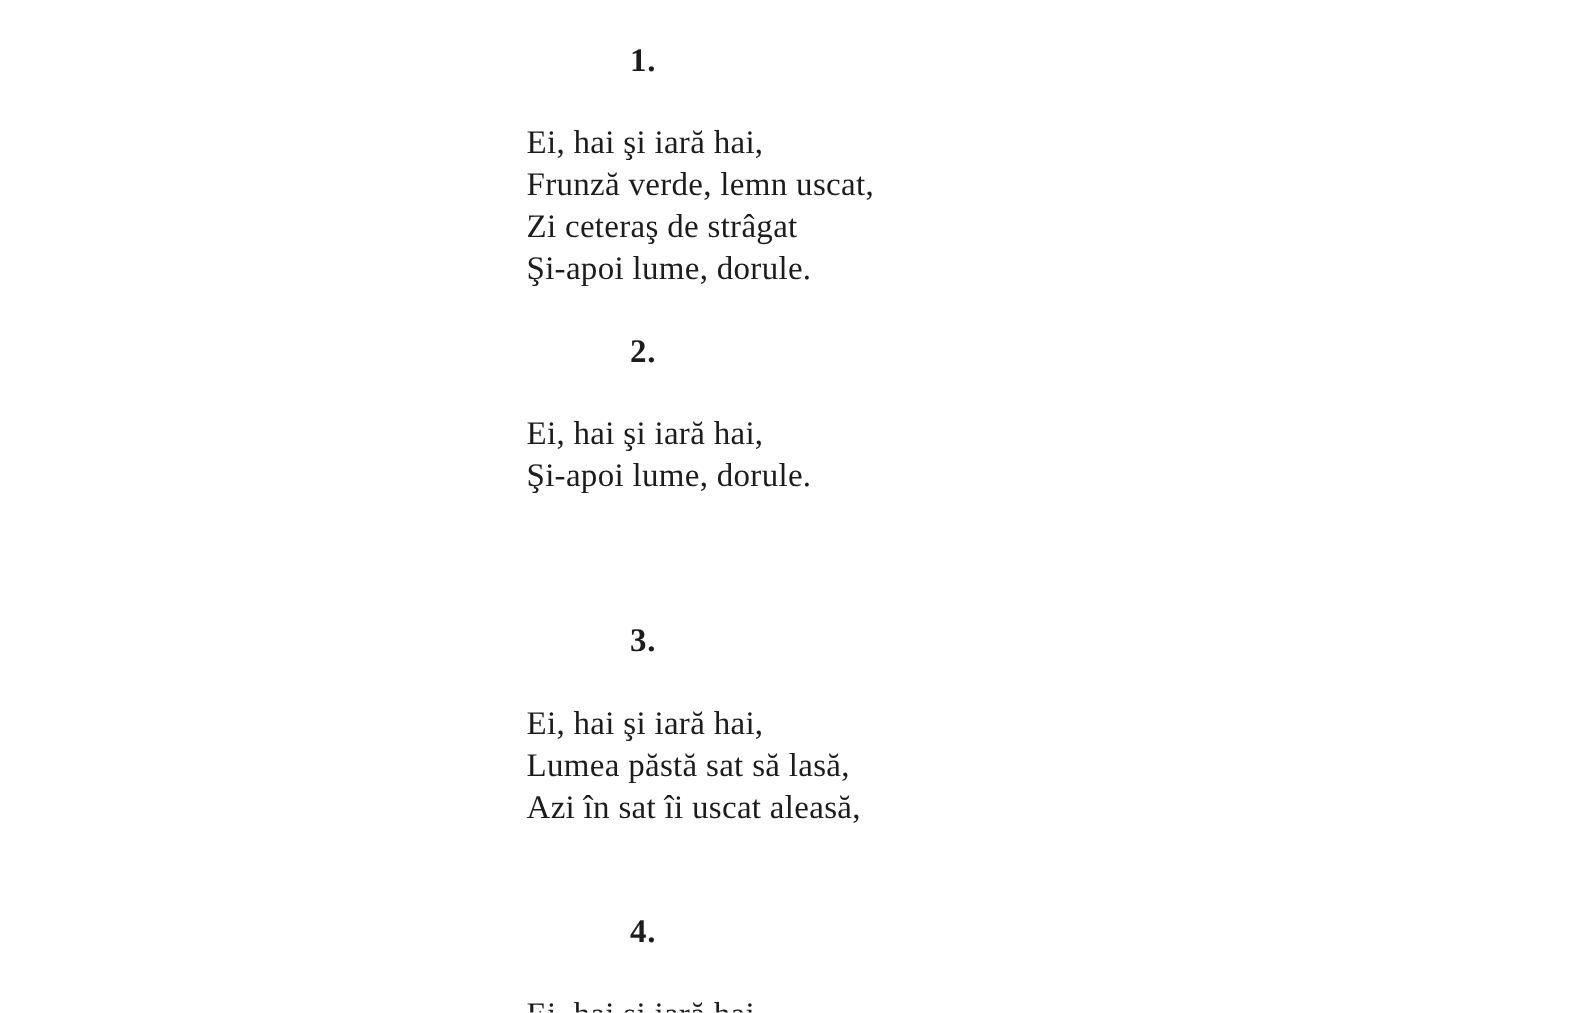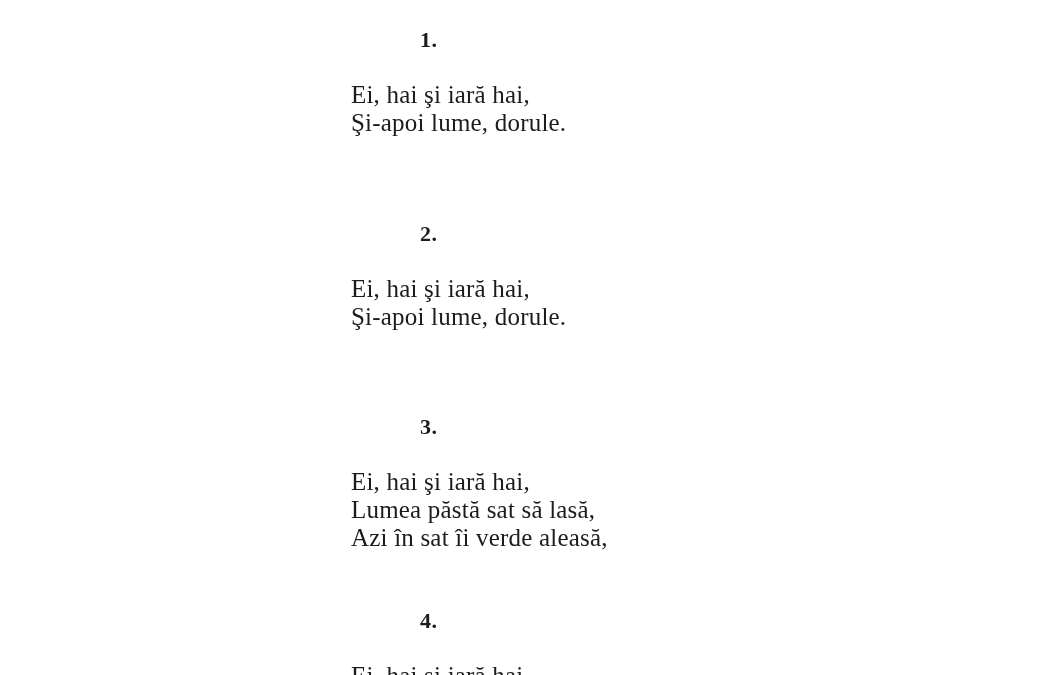--- a/index.html
+++ b/index.html
@@ -33,57 +33,59 @@
     font-weight: bold;
     line-height: 24px;
     letter-spacing: 0.5px;
   }
   .verse {
     margin-top: 29px;
   }
   .verse-line {
     margin: 0;
     padding: 0;
-    font-size: 25px;
+    font-size: 22px;
     line-height: 28px;
     letter-spacing: 0.2px;
     white-space: nowrap;
   }
   .stanza-1 { top: 28px; }
   .stanza-2 { top: 222px; }
   .stanza-3 { top: 415px; }
   .stanza-4 { top: 609px; }
 </style>
 </head>
 <body>
 
 <div class="page">
 
   <section class="stanza stanza-1">
     <h2 class="stanza-number">1.</h2>
     <div class="verse">
       <p class="verse-line">Ei, hai şi iară hai,</p>
+      <p class="verse-line">Frunză verde, lemn uscat,</p>
+      <p class="verse-line">Zi ceteraş de strâgat</p>
       <p class="verse-line">Şi-apoi lume, dorule.</p>
     </div>
   </section>
 
   <section class="stanza stanza-2">
     <h2 class="stanza-number">2.</h2>
     <div class="verse">
       <p class="verse-line">Ei, hai şi iară hai,</p>
       <p class="verse-line">Şi-apoi lume, dorule.</p>
     </div>
   </section>
 
   <section class="stanza stanza-3">
     <h2 class="stanza-number">3.</h2>
     <div class="verse">
       <p class="verse-line">Ei, hai şi iară hai,</p>
       <p class="verse-line">Lumea păstă sat să lasă,</p>
-      <p class="verse-line">Azi în sat îi verde aleasă,</p>
+      <p class="verse-line">Azi în sat îi uscat aleasă,</p>
     </div>
   </section>
 
   <section class="stanza stanza-4">
     <h2 class="stanza-number">4.</h2>
     <div class="verse">
       <p class="verse-line">Ei, hai şi iară hai,</p>
     </div>
   </section>
 

